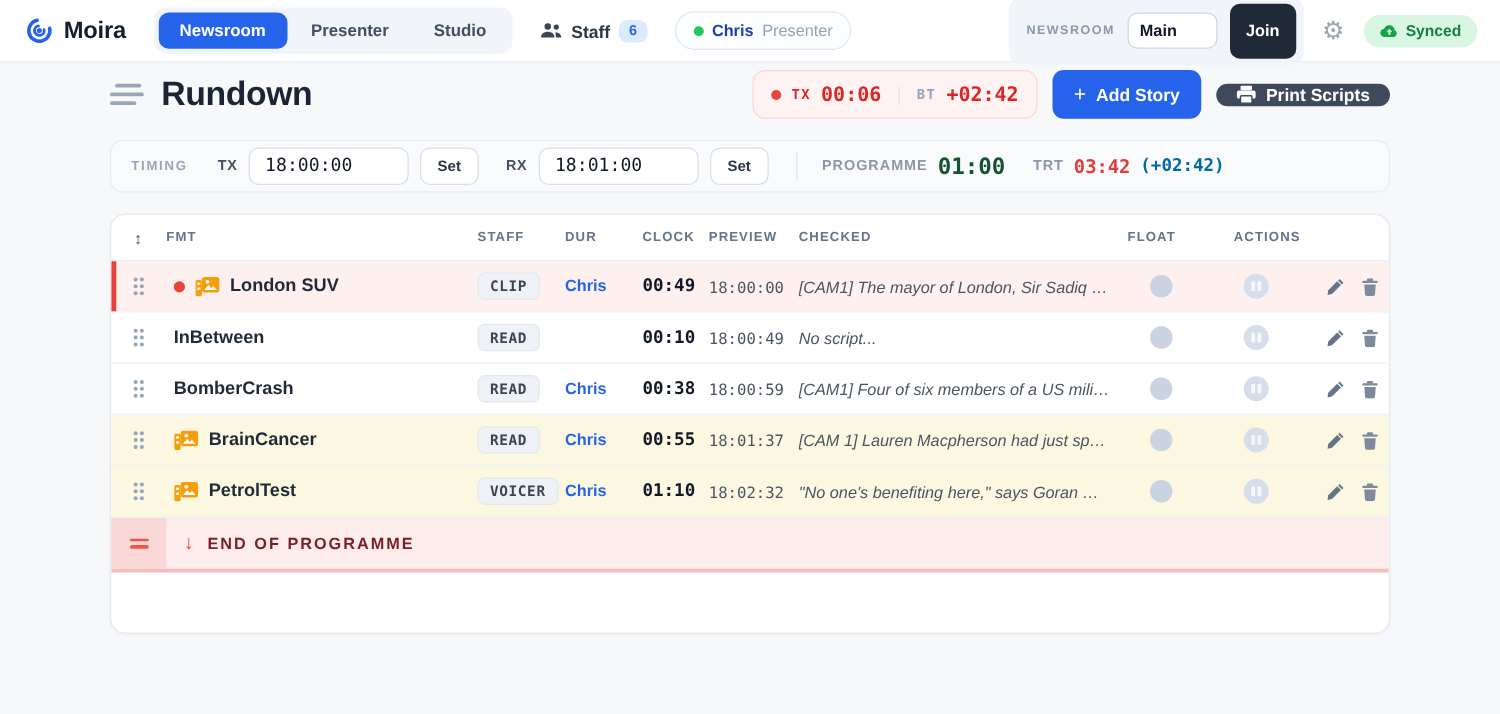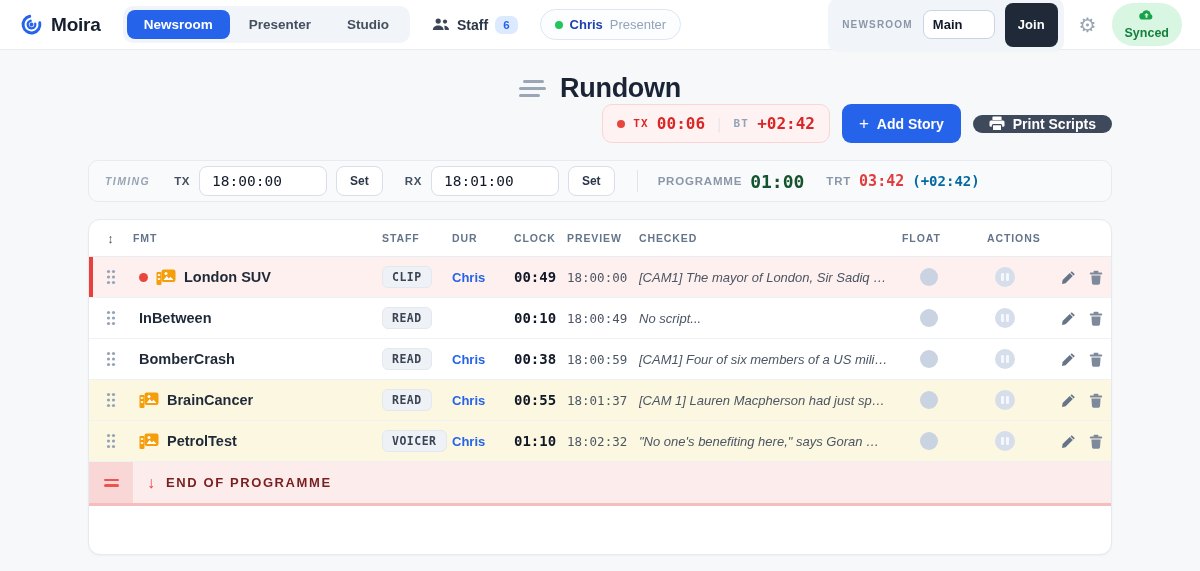--- a/index.html
+++ b/index.html
@@ -28,26 +28,26 @@
   .nav-right { margin-left:auto; display:flex; align-items:center; gap:15px; }
   .newsroom-group { background:#f1f5f9; border-radius:10px; padding:5px 6px 5px 14px;
                     display:flex; align-items:center; gap:10px; }
   .newsroom-label { font-size:10px; font-weight:700; letter-spacing:1.2px; color:#8b97a7; }
   .newsroom-input { width:72px; height:29px; border:1px solid #cbd5e1; border-radius:8px;
                     padding:0 9px; font:700 13px "Liberation Sans",sans-serif; color:#111827; background:#fff; }
   .join-btn { height:44px; background:#1f2937; color:#fff; border:none; border-radius:8px;
               font:700 13px "Liberation Sans",sans-serif; padding:0 13px; cursor:pointer; }
   .gear { font-size:20px; color:#9aa5b4; line-height:1; cursor:pointer; }
   .sync-pill { background:#d9f6e3; border-radius:999px; padding:6px 13px;
-               display:flex; align-items:center; gap:6px;flex-direction:column; }
+               display:flex; align-items:center; gap:6px; }
   .sync-text { font-size:12.5px; font-weight:700; color:#15803d; }
 
   
   .container { width:1024px; margin:0 auto; }
-  .page-header { margin-top:23px; display:flex; align-items:center;flex-direction:column; }
+  .page-header { margin-top:6px; display:flex; align-items:center; }
   .title-wrap { display:flex; align-items:center; gap:14px; }
   .rundown-icon { display:flex; flex-direction:column; gap:4px; }
   .rundown-icon i { display:block; height:3px; border-radius:2px; background:#9aa6b5; }
   .rundown-icon i:nth-child(1){ width:21px; margin-left:4px; }
   .rundown-icon i:nth-child(2){ width:27px; }
   .rundown-icon i:nth-child(3){ width:21px; }
   .page-title { font-size:27px; font-weight:800; color:#1b2435; letter-spacing:-.3px; }
   .header-right { margin-left:auto; display:flex; align-items:center; gap:12px; }
   .onair-pill { display:flex; align-items:center; gap:8px; background:#fef2f2;
                 border:1px solid #fbd5d5; border-radius:10px; padding:9px 14px; }
@@ -60,21 +60,21 @@
                  border:none; border-radius:9px; font:700 14px "Liberation Sans",sans-serif;
                  padding:11px 17px; cursor:pointer; }
   .btn-primary .plus { font-size:17px; font-weight:500; line-height:1; }
   .btn-dark { display:flex; align-items:center; gap:8px; background:#3e4a5c; color:#fff;
               border:none; border-radius:9px; font:700 14px "Liberation Sans",sans-serif;
               padding:1px 16px; cursor:pointer; }
 
   
   .timing-bar { margin-top:17px; height:42px; background:#f8fafc; border:1px solid #e7ebf0;
                 border-radius:10px; display:flex; align-items:center; padding:0 16px; }
-  .timing-lbl { font-size:10.5px; font-weight:700; letter-spacing:1.4px; color:#9aa5b4; margin-right:24px;font-style:italic; }
+  .timing-lbl { font-size:10.5px; font-weight:700; letter-spacing:1.4px; color:#9aa5b4; margin-right:24px; }
   .t-key { font-size:11.5px; font-weight:700; letter-spacing:.6px; color:#44505f; margin-right:9px; }
   .time-input { width:128px; height:30px; border:1px solid #d8dfe8; border-radius:8px; background:#fff;
                 font:500 14.5px "DejaVu Sans Mono",monospace; color:#111827; padding:0 12px; margin-right:9px; }
   .set-btn { height:30px; background:#fff; border:1px solid #d8dfe8; border-radius:8px;
              font:700 12px "Liberation Sans",sans-serif; color:#2b3646; padding:0 13px;
              cursor:pointer; margin-right:22px; }
   .v-div { width:1px; height:22px; background:#dfe5ec; margin-right:20px; }
   .prog-lbl { font-size:11.5px; font-weight:600; letter-spacing:.8px; color:#8b97a7; margin-right:8px; }
   .prog-val { font-size:18px; font-weight:700; color:#14532d; margin-right:22px; }
   .trt-val { font-size:15px; font-weight:700; color:#e23c3c; margin-right:8px; }

